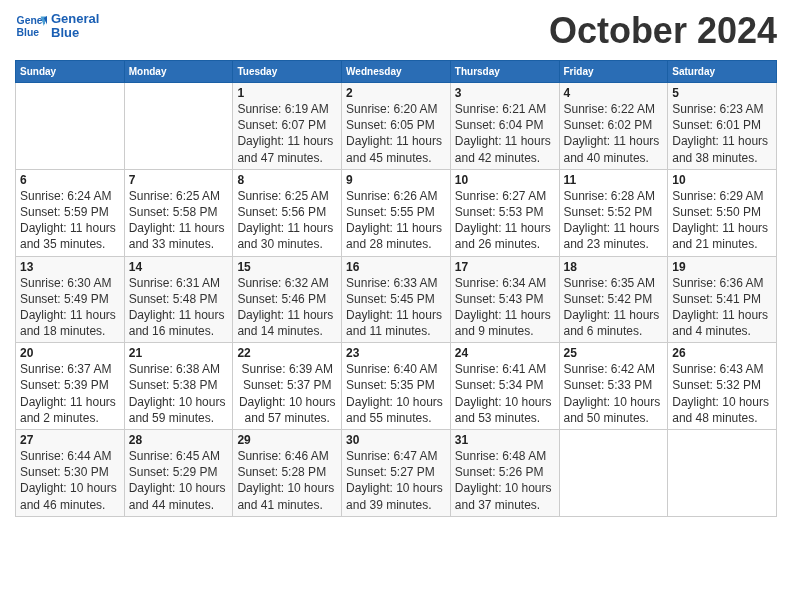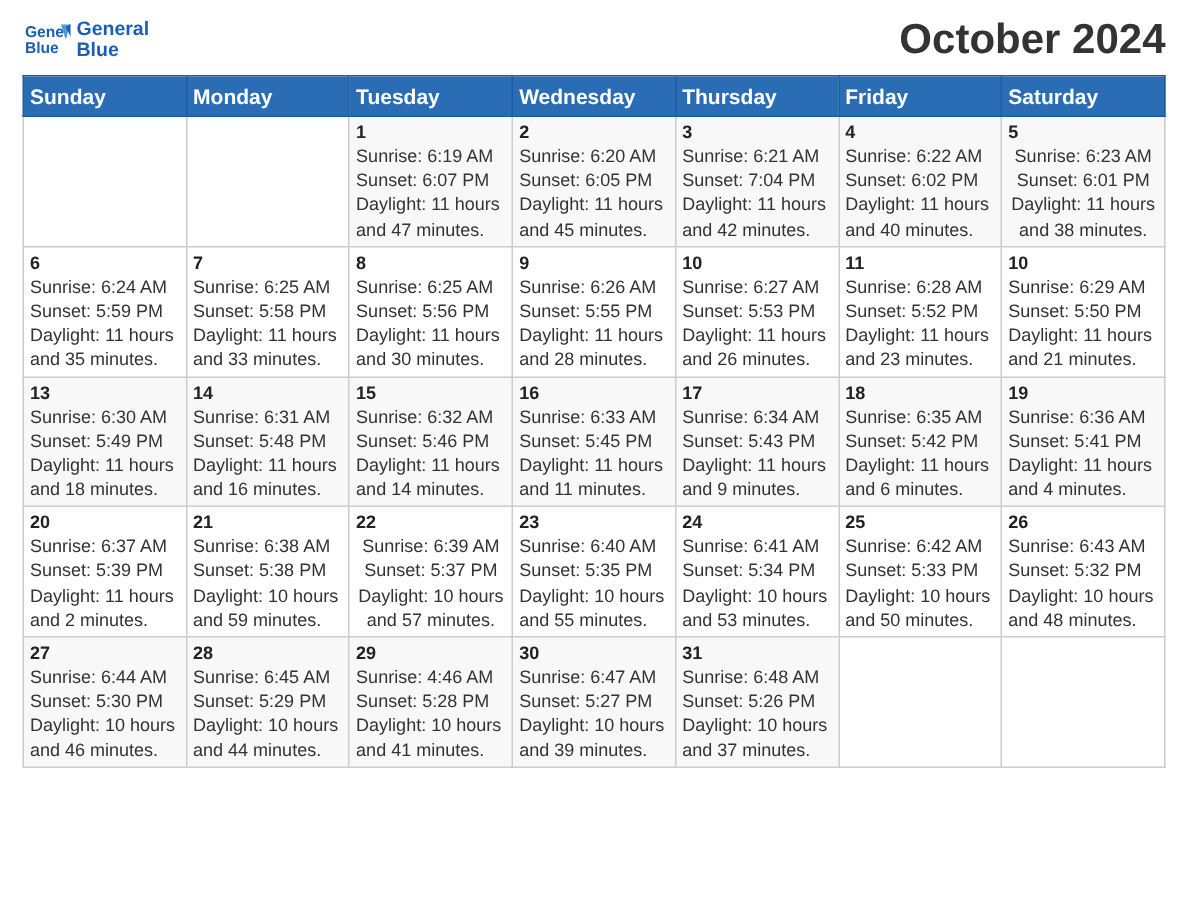--- a/index.html
+++ b/index.html
@@ -28,37 +28,37 @@
       gap: 4px;
     }
     .logo-icon {
       width: 32px;
       height: 32px;
     }
     .title-block {
       text-align: right;
     }
     .month-title {
-      font-size: 28px;
+      font-size: 36px;
       font-weight: bold;
       color: #333;
     }
     .subtitle {
       font-size: 14px;
       color: #555;
     }
     table {
       width: 100%;
       border-collapse: collapse;
       table-layout: fixed;
     }
     thead tr th {
       background-color: #2a6db5;
       color: #fff;
-      font-size: 14px;
+      font-size: 10px;
       font-weight: bold;
       padding: 5px 4px;
       text-align: left;
       border: 1px solid #1a5fa5;
     }
     tbody tr td {
       vertical-align: top;
       border: 1px solid #ccc;
       padding: 3px 4px;
       font-size: 9.5px;
@@ -133,34 +133,34 @@
           <td>
             <span class="day-num">2</span>
             <div class="cell-text" style="white-space: pre-line;">Sunrise: 6:20 AM
 Sunset: 6:05 PM
 Daylight: 11 hours
 and 45 minutes.</div>
           </td>
           <td>
             <span class="day-num">3</span>
             <div class="cell-text" style="white-space: pre-line;">Sunrise: 6:21 AM
-Sunset: 7:04 PM
+Sunset: 6:04 PM
 Daylight: 11 hours
 and 42 minutes.</div>
           </td>
           <td>
             <span class="day-num">4</span>
             <div class="cell-text" style="white-space: pre-line;">Sunrise: 6:22 AM
 Sunset: 6:02 PM
 Daylight: 11 hours
 and 40 minutes.</div>
           </td>
           <td>
             <span class="day-num">5</span>
-            <div class="cell-text" style="white-space: pre-line; text-align: center;">Sunrise: 6:23 AM
+            <div class="cell-text" style="white-space: pre-line;">Sunrise: 6:23 AM
 Sunset: 6:01 PM
 Daylight: 11 hours
 and 38 minutes.</div>
           </td>
         </tr>
         <tr>
           <td>
             <span class="day-num">6</span>
             <div class="cell-text" style="white-space: pre-line;">Sunrise: 6:24 AM
 Sunset: 5:59 PM
@@ -322,21 +322,21 @@
           </td>
           <td>
             <span class="day-num">28</span>
             <div class="cell-text" style="white-space: pre-line;">Sunrise: 6:45 AM
 Sunset: 5:29 PM
 Daylight: 10 hours
 and 44 minutes.</div>
           </td>
           <td>
             <span class="day-num">29</span>
-            <div class="cell-text" style="white-space: pre-line;">Sunrise: 4:46 AM
+            <div class="cell-text" style="white-space: pre-line;">Sunrise: 6:46 AM
 Sunset: 5:28 PM
 Daylight: 10 hours
 and 41 minutes.</div>
           </td>
           <td>
             <span class="day-num">30</span>
             <div class="cell-text" style="white-space: pre-line;">Sunrise: 6:47 AM
 Sunset: 5:27 PM
 Daylight: 10 hours
 and 39 minutes.</div>

